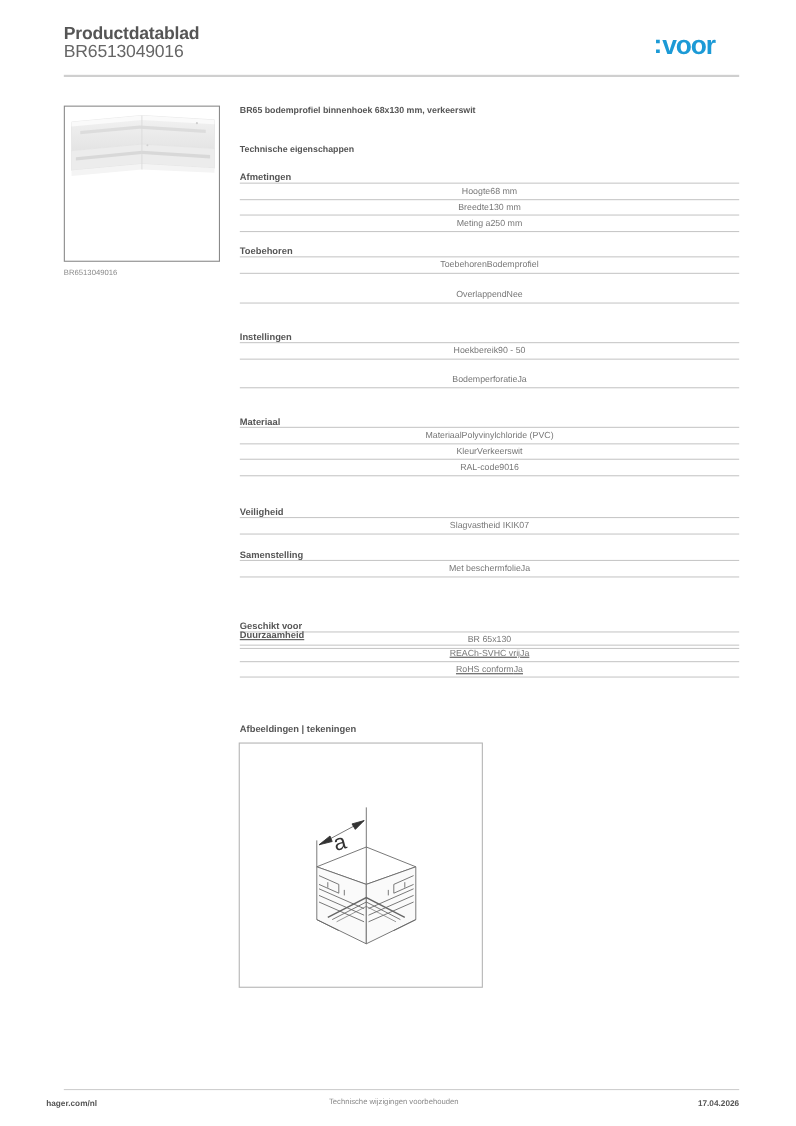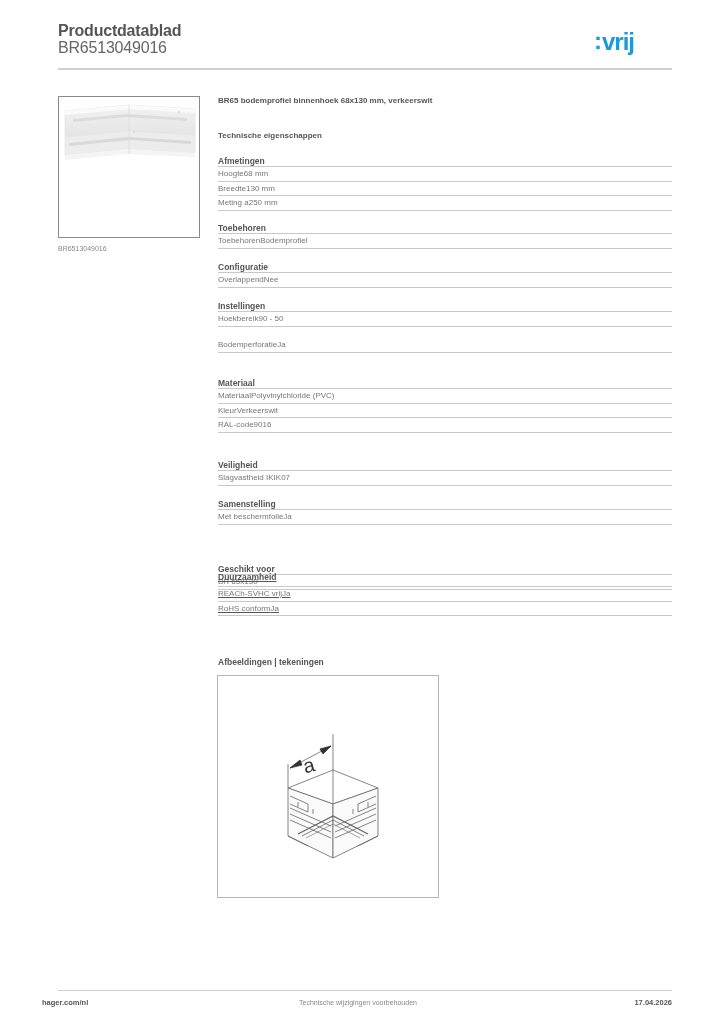--- a/index.html
+++ b/index.html
@@ -13,37 +13,37 @@
   .header-rule { position: absolute; left: 58px; top: 68px; width: 614px; height: 2px; background: #cfcfcf; }
 
   .photo-frame { position: absolute; left: 58px; top: 96px; width: 142px; height: 142px; border: 1px solid #8a8a8a; background: #fff; overflow: hidden; }
   .photo-caption { position: absolute; left: 58px; top: 245px; font-size: 7px; color: #888; }
 
   .product-title { position: absolute; left: 218px; top: 96px; font-size: 8px; font-weight: bold; color: #555; }
   .tech-heading { position: absolute; left: 218px; top: 131px; font-size: 8px; font-weight: bold; color: #555; }
 
   .section { position: absolute; left: 218px; width: 454px; }
   .section-title { font-size: 8.5px; font-weight: bold; color: #555; height: 12px; line-height: 12px; border-bottom: 1.5px solid #c8c8c8; }
-  .row { display: flex; justify-content: flex-start; font-size: 8px; color: #777; height: 14.5px; line-height: 14px; border-bottom: 1.5px solid #c8c8c8; }
+  .row { display: flex; justify-content: center; font-size: 8px; color: #777; height: 14.5px; line-height: 14px; border-bottom: 1.5px solid #c8c8c8; }
   .row .val { text-align: right; }
 
   .drawings-heading { position: absolute; left: 218px; top: 657px; font-size: 8.5px; font-weight: bold; color: #555; }
   .drawing-frame { position: absolute; left: 217px; top: 675px; width: 222px; height: 223px; border: 1px solid #b5b5b5; background: #fff; }
 
   .footer-rule { position: absolute; left: 58px; top: 990px; width: 614px; height: 1px; background: #cfcfcf; }
   .footer-left { position: absolute; left: 42px; top: 998px; font-size: 7.5px; font-weight: bold; color: #555; }
   .footer-center { position: absolute; left: 299px; top: 999px; font-size: 7px; color: #888; }
   .footer-right { position: absolute; right: 52px; top: 998px; font-size: 7.5px; font-weight: bold; color: #555; }
 </style>
 </head>
 <body>
 
 <div class="header-title">Productdatablad</div>
 <div class="header-code">BR6513049016</div>
-<div class="logo"><span class="colon">:</span><span>vrij</span></div>
+<div class="logo"><span class="colon">:</span><span>voor</span></div>
 <div class="header-rule"></div>
 
 <div class="photo-frame">
   <svg width="142" height="142" viewBox="0 0 142 142">
     <defs>
       <linearGradient id="pg1" x1="0" y1="0" x2="0" y2="1">
         <stop offset="0" stop-color="#f2f2f2"></stop>
         <stop offset="1" stop-color="#e4e4e4"></stop>
       </linearGradient>
     </defs>
@@ -88,21 +88,20 @@
 
 <div class="section" style="top:222px;">
   <div class="section-title">Toebehoren</div>
   <div class="row">
       <span>Toebehoren</span>
       <span class="val">Bodemprofiel</span>
     </div>
 </div>
 
 <div class="section" style="top:261px;">
-  <div class="section-title">Configuratie</div>
   <div class="row">
       <span>Overlappend</span>
       <span class="val">Nee</span>
     </div>
 </div>
 
 <div class="section" style="top:300px;">
   <div class="section-title">Instellingen</div>
   <div class="row">
       <span>Hoekbereik</span>

